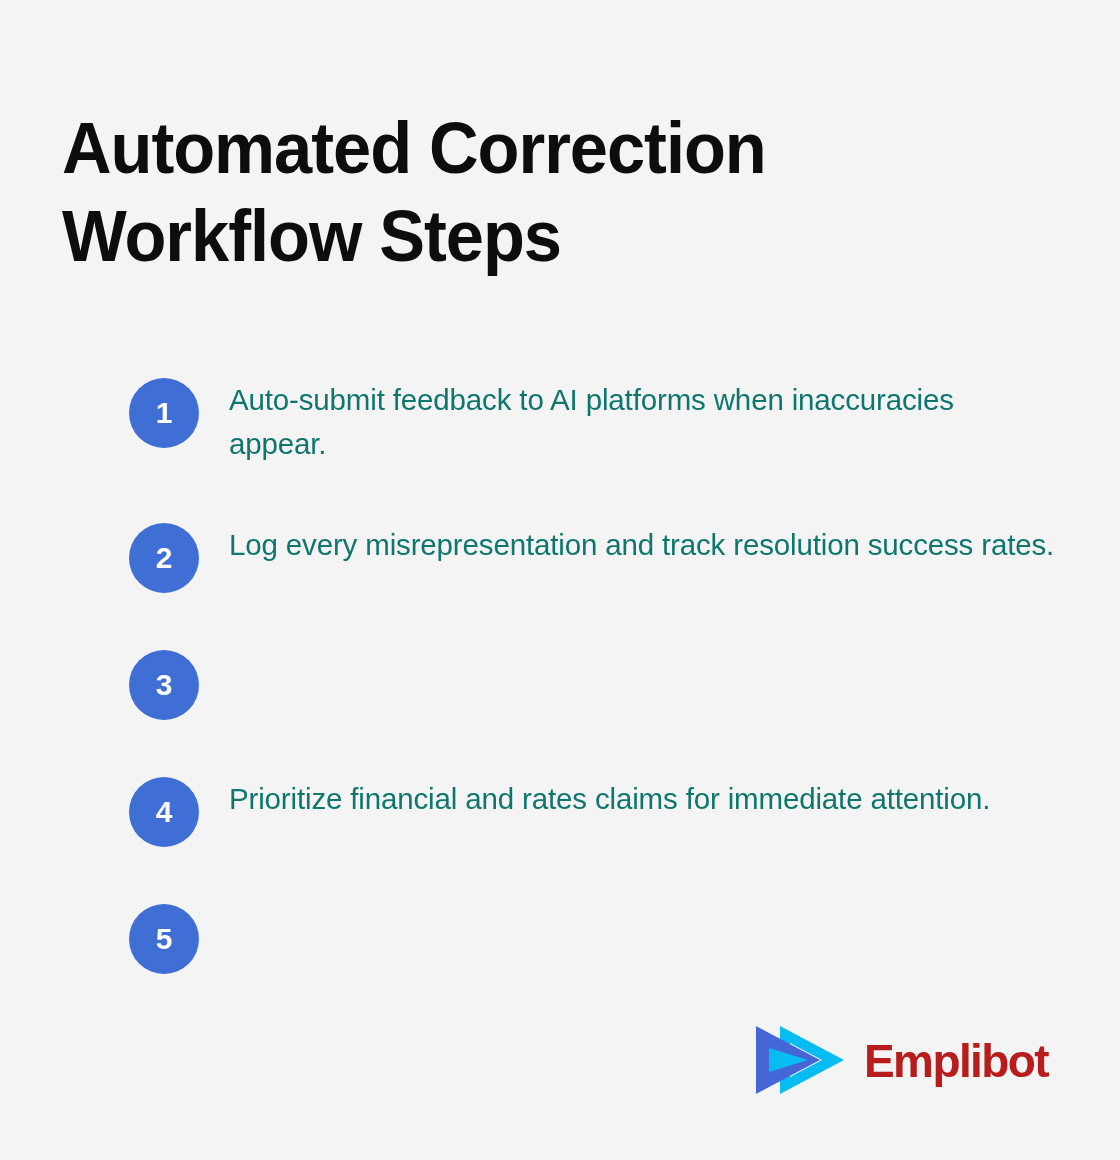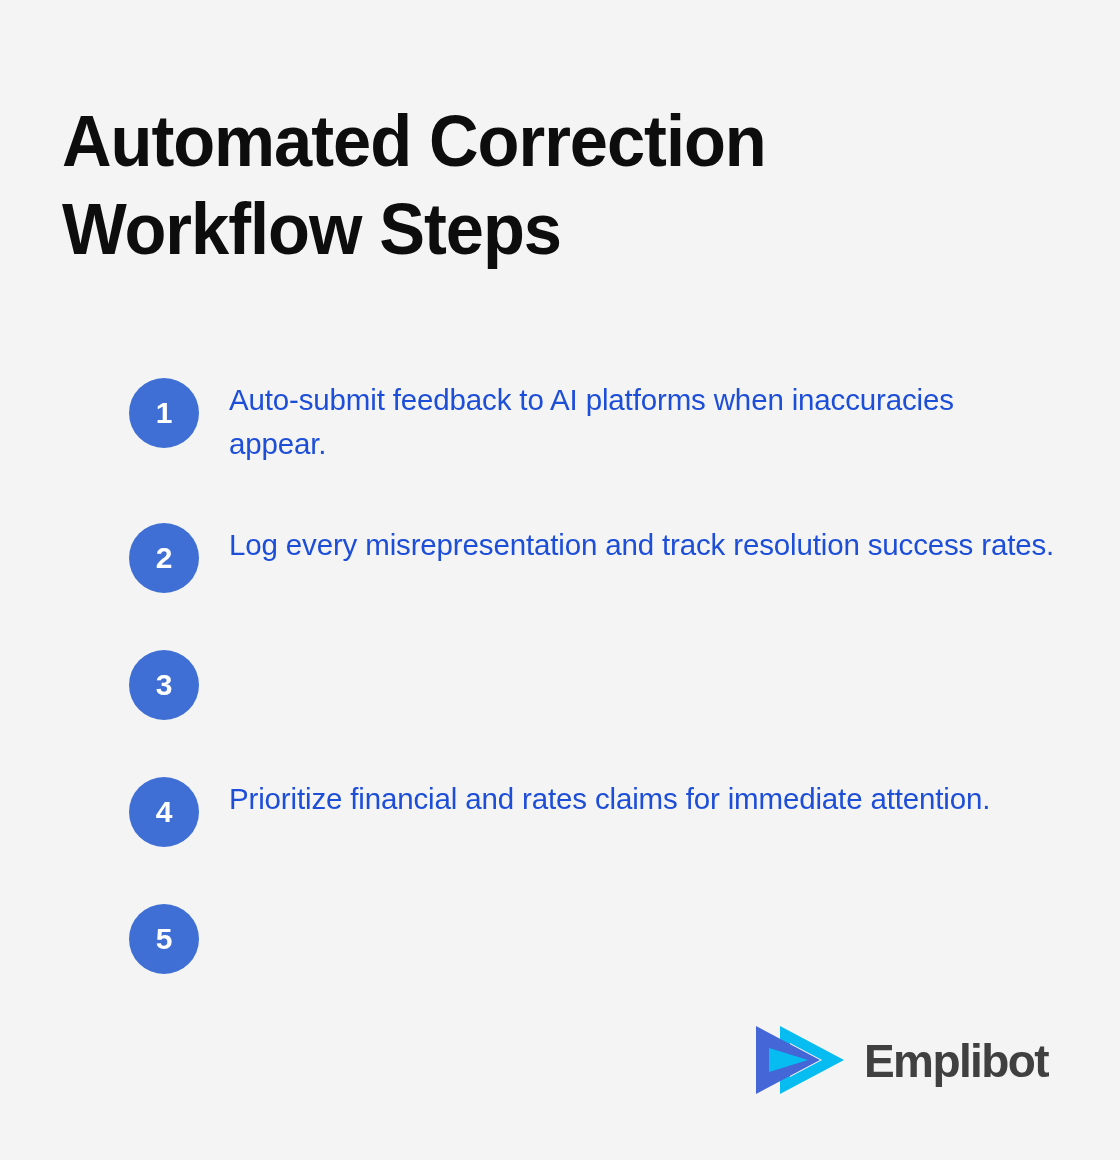--- a/index.html
+++ b/index.html
@@ -21,21 +21,21 @@
     width: 1120px;
     height: 1160px;
     box-sizing: border-box;
     background: #f4f4f4;
   }
 
   
   .title-block {
     position: absolute;
     left: 62px;
-    top: 97px;
+    top: 104px;
     width: 800px;
   }
   .title {
     margin: 0;
     font-family: "Liberation Sans Narrow", "Liberation Sans", sans-serif;
     font-size: 73px;
     font-weight: 700;
     line-height: 88px;
     letter-spacing: -1.1px;
     color: #0d0d0d;
@@ -78,21 +78,21 @@
     line-height: 1;
     margin-top: 2px;
   }
   .step-text {
     flex: 1 1 auto;
     margin-left: 30px;
     font-family: "Liberation Sans", sans-serif;
     font-size: 29.5px;
     font-weight: 400;
     line-height: 44px;
-    color: #1d4ed8;
+    color: #0f766e;
     padding-top: 2px;
     letter-spacing: -0.15px;
   }
 
   
   .logo {
     position: absolute;
     left: 754px;
     top: 1022px;
     display: flex;
@@ -104,21 +104,21 @@
     height: 72px;
     flex: 0 0 auto;
     display: block;
   }
   .logo-word {
     margin-left: 14px;
     font-family: "Liberation Sans", sans-serif;
     font-size: 46px;
     font-weight: 700;
     letter-spacing: -1.6px;
-    color: #404040;
+    color: #b91c1c;
     line-height: 1;
     transform: translateY(1px);
   }
 </style>
 </head>
 <body>
 
 <div class="infographic">
 
   <div class="title-block">

